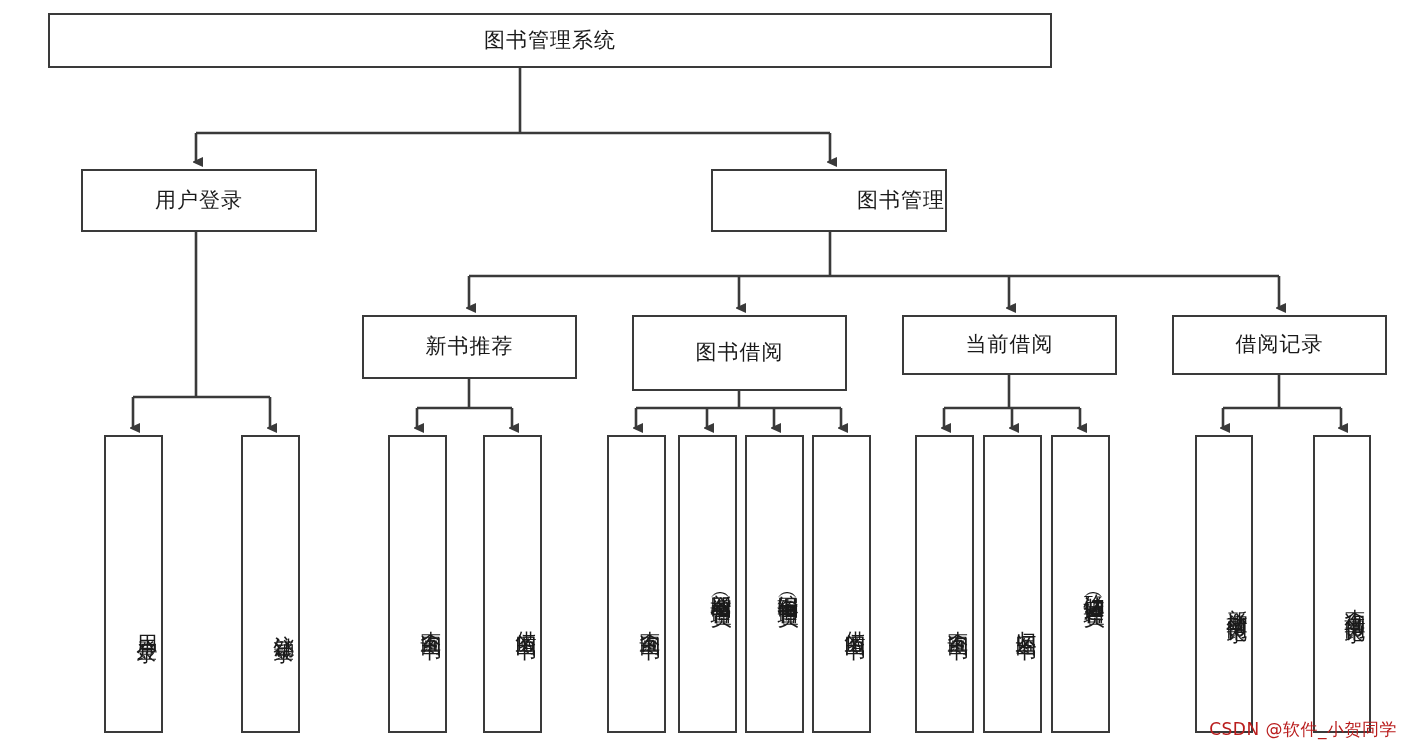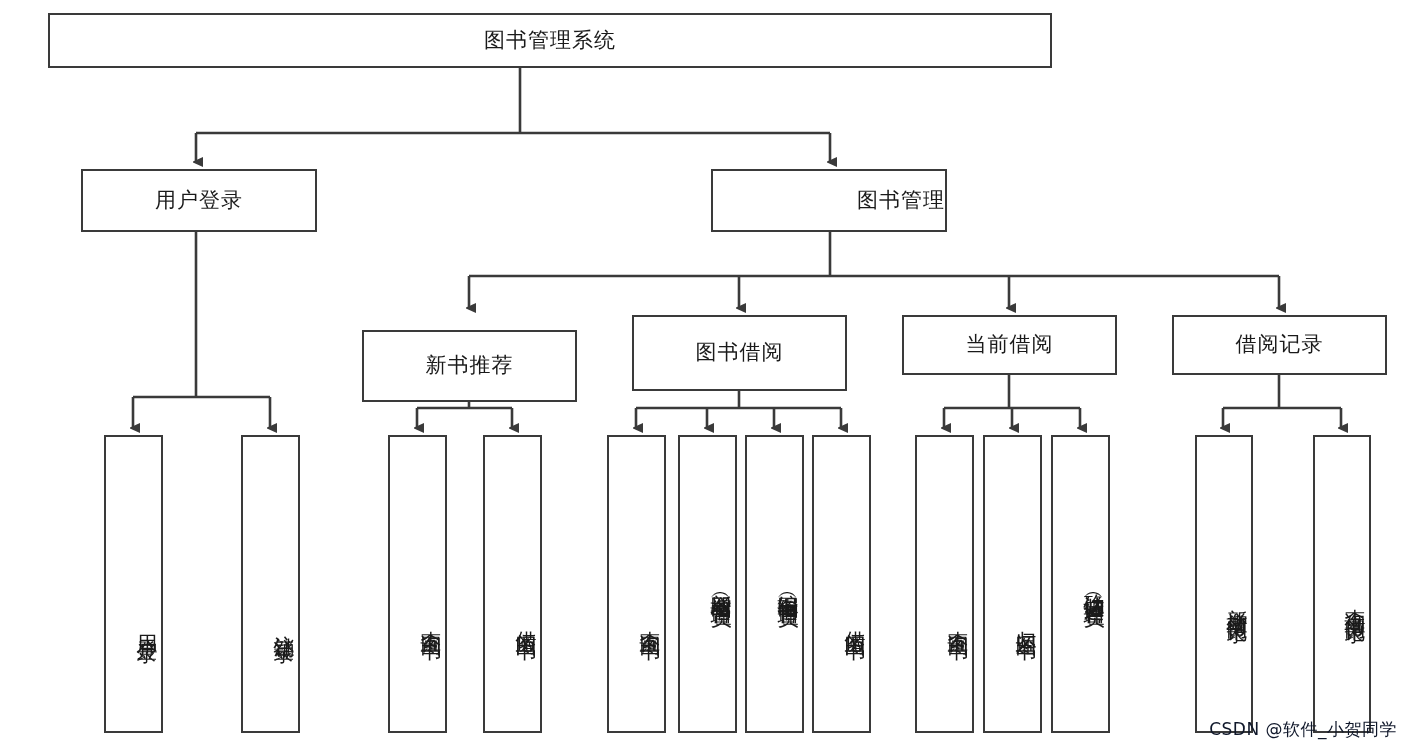--- a/index.html
+++ b/index.html
@@ -59,21 +59,21 @@
     white-space: normal;
   }
   .node.vert.tall .label {
     letter-spacing: 2px;
   }
   #watermark {
     position: absolute;
     right: 8px;
     bottom: 6px;
     font-size: 17px;
-    color: #0f172a;
+    color: #b91c1c;
     letter-spacing: 0.5px;
     white-space: nowrap;
     user-select: none;
   }
 </style>
 </head>
 <body>
 
 <div id="diagram-root">
 
@@ -131,21 +131,21 @@
     <span class="label">图书管理系统</span>
   </div>
 
   <div class="node horiz" style="left:81px; top:169px; width:236px; height:63px;">
     <span class="label">用户登录</span>
   </div>
   <div class="node horiz" style="left:711px; top:169px; width:236px; height:63px;justify-content:flex-end;">
     <span class="label">图书管理</span>
   </div>
 
-  <div class="node horiz" style="left:362px; top:330px; width:215px; height:72px;">
+  <div class="node horiz" style="left:362px; top:315px; width:215px; height:64px;">
     <span class="label">新书推荐</span>
   </div>
   <div class="node horiz" style="left:632px; top:315px; width:215px; height:76px;">
     <span class="label">图书借阅</span>
   </div>
   <div class="node horiz" style="left:902px; top:315px; width:215px; height:60px;align-items:center;">
     <span class="label">当前借阅</span>
   </div>
   <div class="node horiz" style="left:1172px; top:315px; width:215px; height:60px;">
     <span class="label">借阅记录</span>

